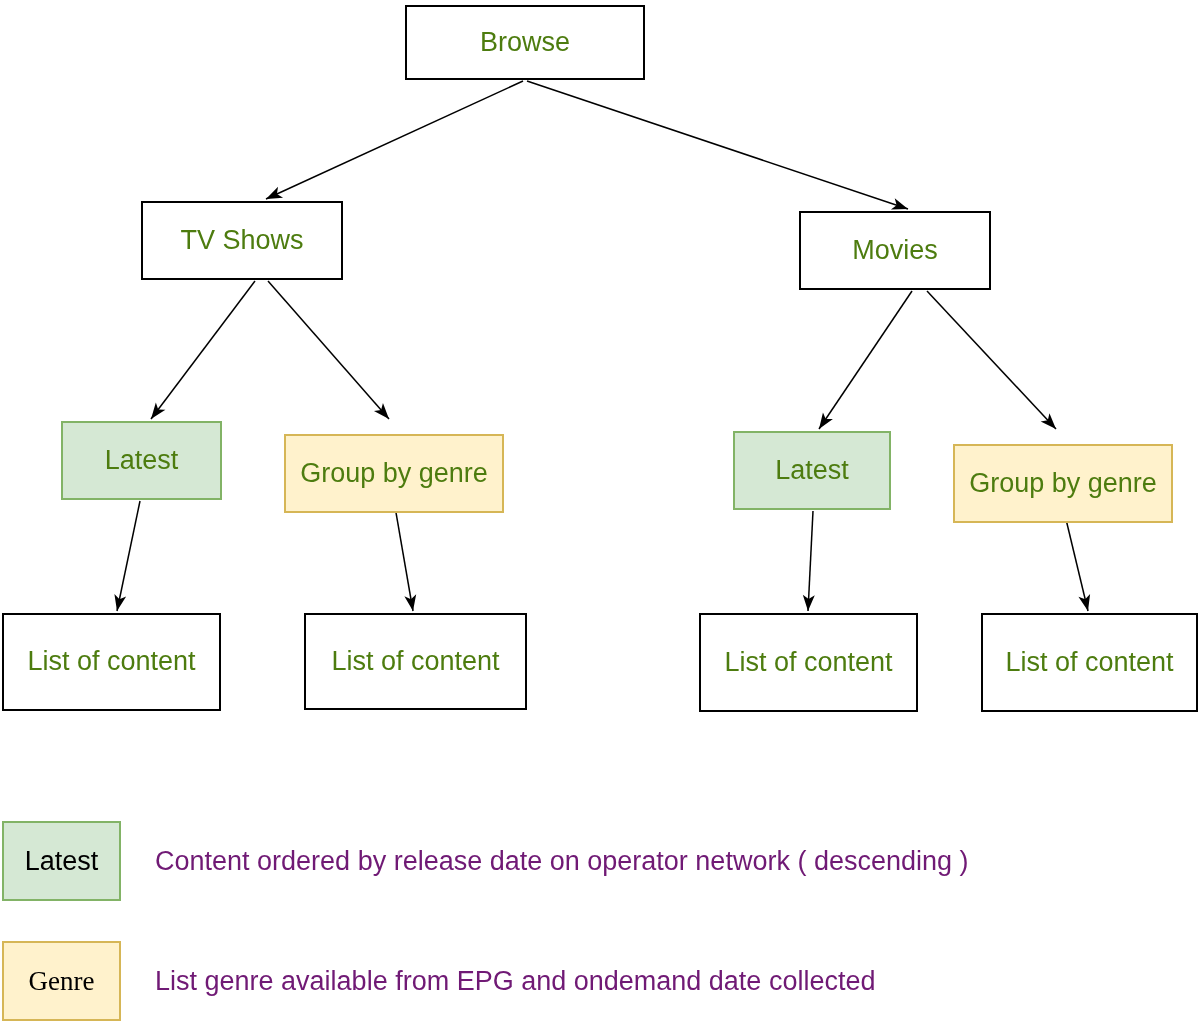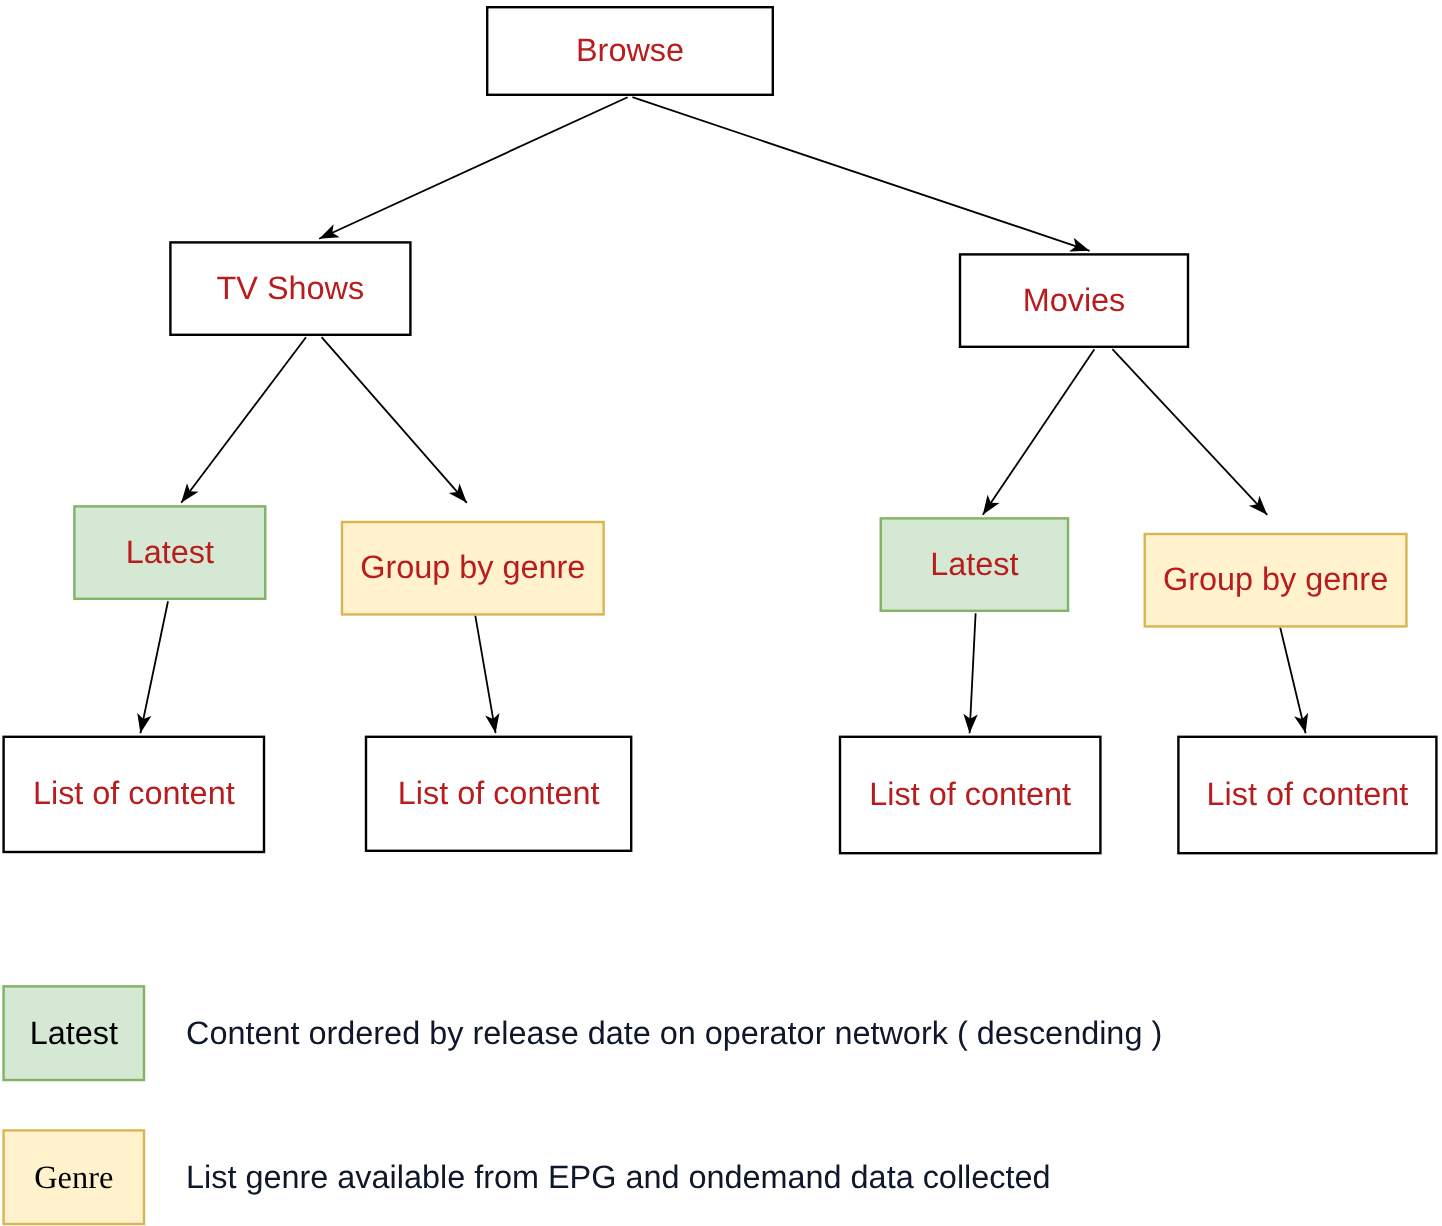--- a/index.html
+++ b/index.html
@@ -24,21 +24,21 @@
     pointer-events: none;
   }
   .node {
     position: absolute;
     box-sizing: border-box;
     display: flex;
     align-items: center;
     justify-content: center;
     background: #ffffff;
     border: 2px solid #000000;
-    color: #b91c1c;
+    color: #4d7c0f;
     font-size: 27px;
     line-height: 1.1;
     white-space: nowrap;
   }
   .node.green {
     background: #d5e8d4;
     border-color: #82b366;
   }
   .node.yellow {
     background: #fff2cc;
@@ -70,21 +70,21 @@
   }
   .l-latest { left: 2px; top: 821px; width: 119px; height: 80px; background: #d5e8d4; border-color: #82b366; }
   .l-genre  { left: 2px; top: 941px; width: 119px; height: 80px; background: #fff2cc; border-color: #d6b656; font-family: Liberation Serif, serif; }
   .legend-desc {
     position: absolute;
     left: 155px;
     height: 80px;
     display: flex;
     align-items: center;
     font-size: 27px;
-    color: #0f172a;
+    color: #701a75;
     white-space: nowrap;
   }
   .d-latest { top: 821px; }
   .d-genre  { top: 941px; }
 </style>
 </head>
 <body>
 
 <div class="canvas">
 
@@ -156,16 +156,16 @@
     <span>Latest</span>
   </div>
   <div class="legend-desc d-latest">
     <span>Content ordered by release date on operator network ( descending )</span>
   </div>
 
   <div class="legend-swatch l-genre">
     <span>Genre</span>
   </div>
   <div class="legend-desc d-genre">
-    <span>List genre available from EPG and ondemand data collected</span>
+    <span>List genre available from EPG and ondemand date collected</span>
   </div>
 
 </div>
 
 </body></html>

